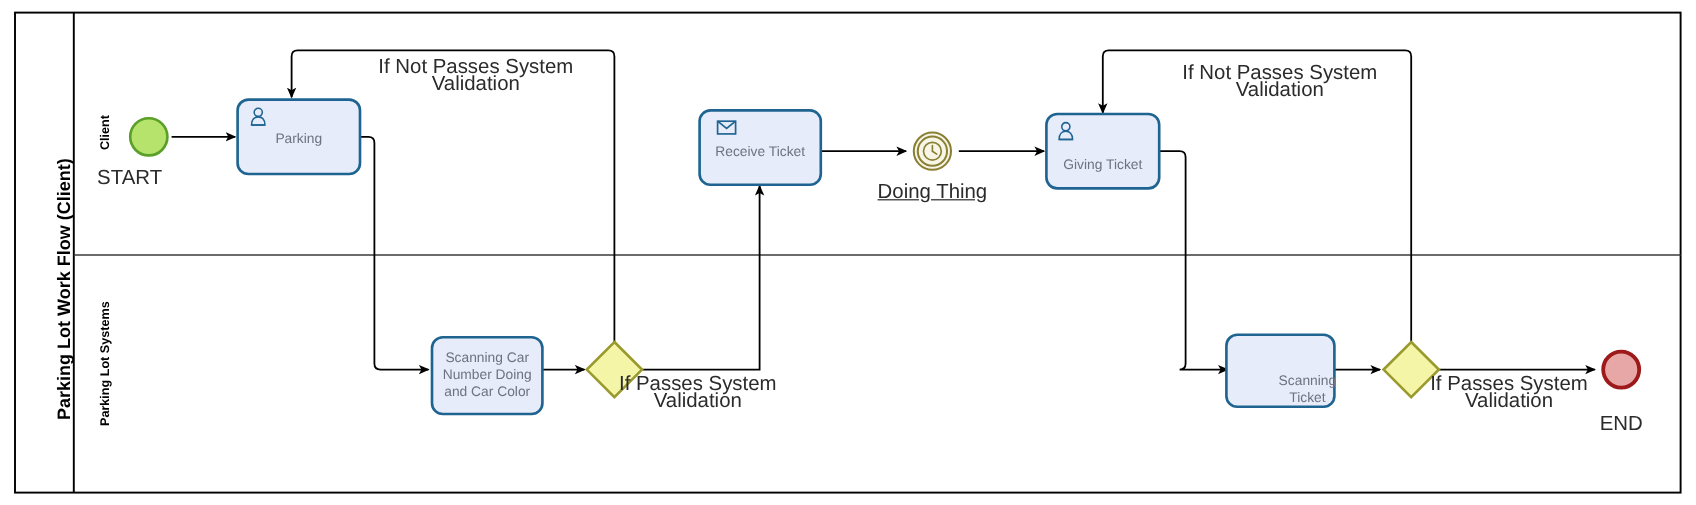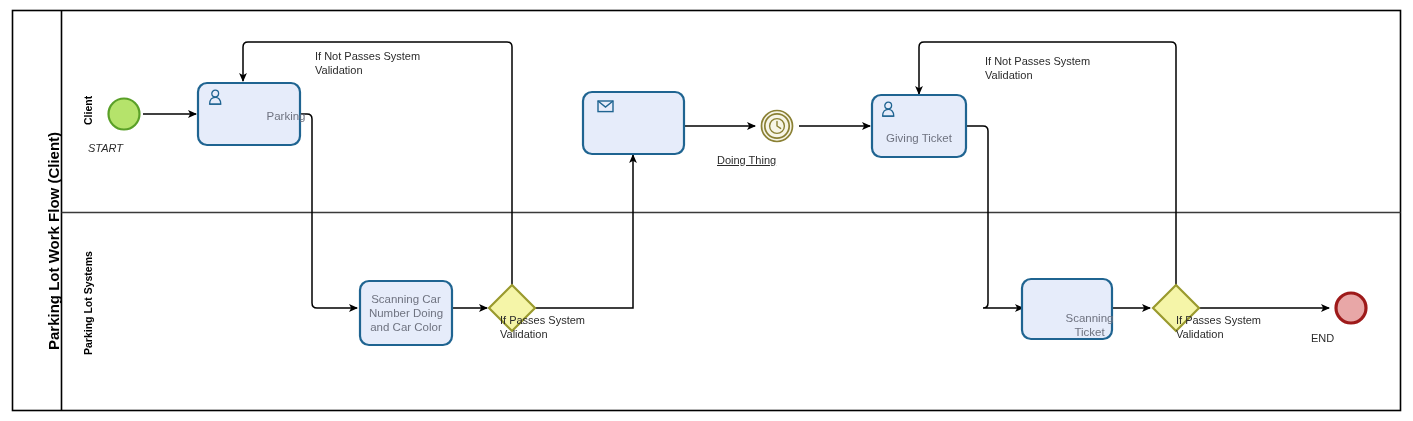--- a/index.html
+++ b/index.html
@@ -18,23 +18,23 @@
     overflow: hidden;
   }
   #bpmn-svg {
     position: absolute;
     left: 0;
     top: 0;
   }
   .lbl {
     position: absolute;
     color: #2b2b2b;
-    font-size: 11px;
+    font-size: 17px;
     line-height: 14px;
-    text-align: left;
+    text-align: center;
     white-space: pre-line;
     pointer-events: none;
   }
   .task-label {
     position: absolute;
     color: #6f7380;
     font-size: 11.5px;
     line-height: 14px;
     text-align: center;
     display: flex;
@@ -159,36 +159,37 @@
       <rect x="1022" y="279" width="90" height="60" rx="9" ry="9" fill="#e6ecfa" stroke="#1f6491" stroke-width="2.2"></rect>
     </g>
   </svg>
 
   <div class="pool-title" style="left:45px; top:350px; transform: rotate(-90deg);">Parking Lot Work Flow (Client)</div>
 
   <div class="lane-title" style="left:82px; top:125px; transform: rotate(-90deg);">Client</div>
 
   <div class="lane-title" style="left:82px; top:355px; transform: rotate(-90deg);">Parking Lot Systems</div>
 
-  <div class="task-label" style="left:198px; top:99px; width:102px; height:34px;padding-left:37px;">Parking</div>
-
+  <div class="task-label" style="left:198px; top:99px; width:102px; height:34px;">Parking</div>
+
+  <div class="task-label" style="left:583px; top:110px; width:101px; height:34px;">Receive Ticket</div>
 
   <div class="task-label" style="left:872px; top:122px; width:94px; height:32px;">Giving Ticket</div>
 
   <div class="task-label" style="left:360px; top:281px; width:92px; height:64px; white-space:pre-line;">Scanning Car
 Number Doing
 and Car Color</div>
 
   <div class="task-label" style="left:1022px; top:295px; width:71px; height:60px;margin-left:32px;">Scanning Ticket</div>
 
-  <div class="lbl" style="left:88px; top:141px; width:80px;font-style:italic;">START</div>
+  <div class="lbl" style="left:68px; top:141px; width:80px;">START</div>
 
   <div class="lbl" style="left:717px; top:153px; width:120px;text-decoration:underline;">Doing Thing</div>
 
-  <div class="lbl" style="left:1311px; top:331px; width:80px;">END</div>
+  <div class="lbl" style="left:1311px; top:346px; width:80px;">END</div>
 
   <div class="lbl" style="left:315px; top:49px; width:163px;">If Not Passes System
 Validation</div>
 
   <div class="lbl" style="left:500px; top:313px; width:163px;">If Passes System
 Validation</div>
 
   <div class="lbl" style="left:985px; top:54px; width:163px;">If Not Passes System
 Validation</div>
 

